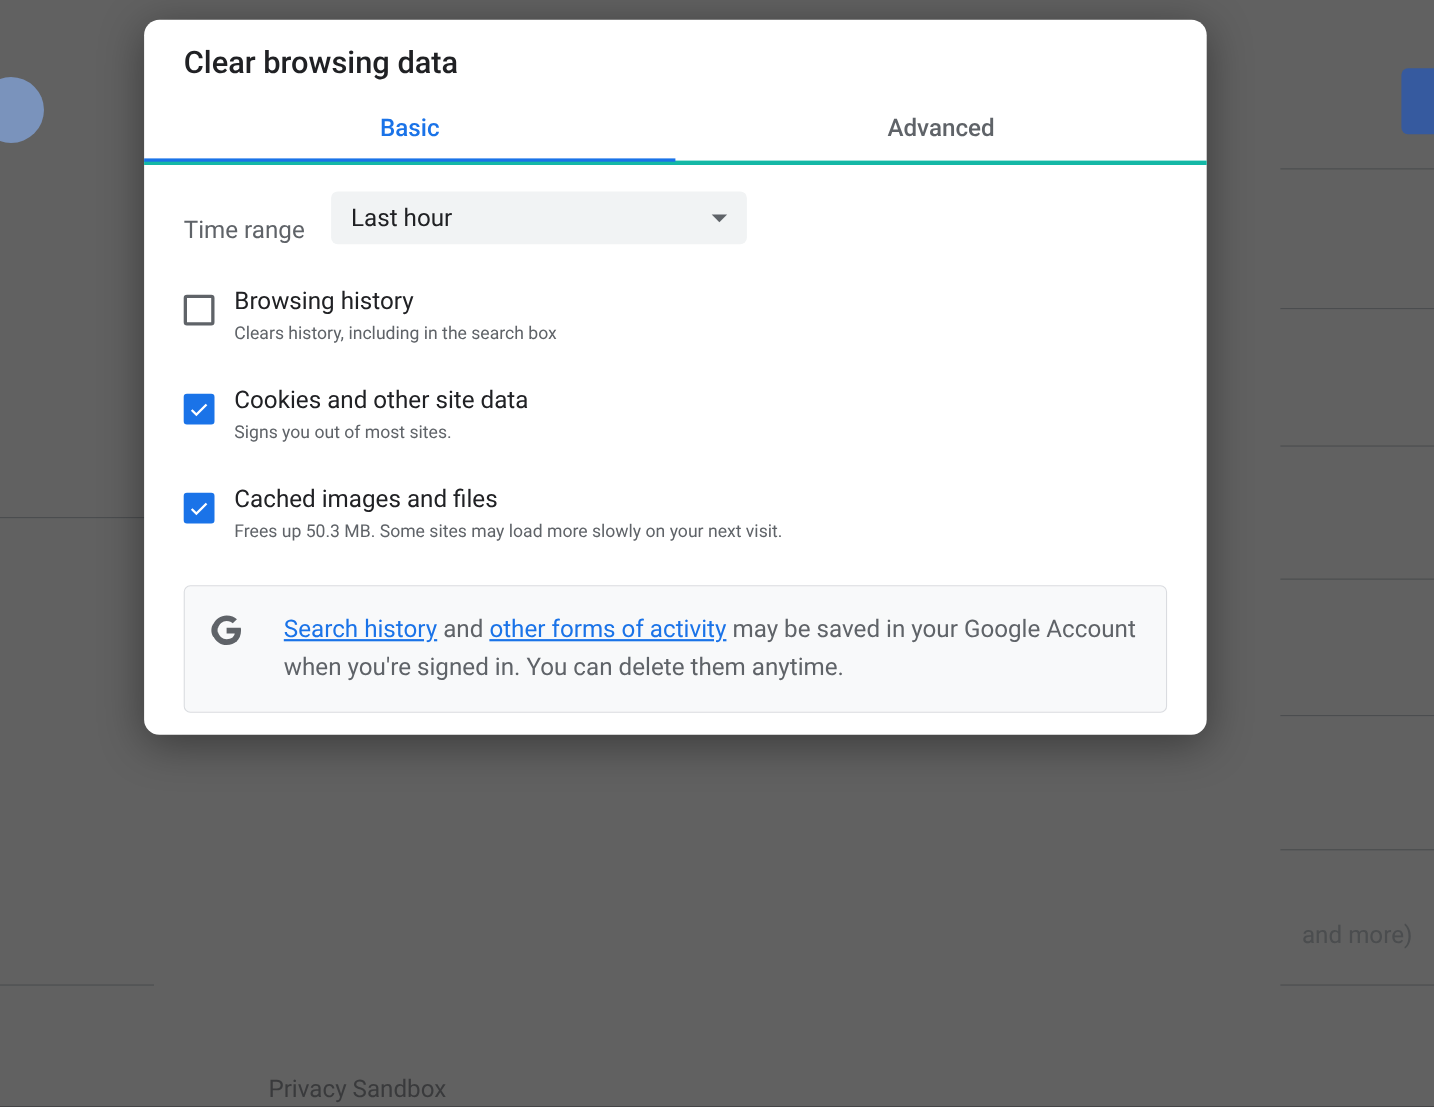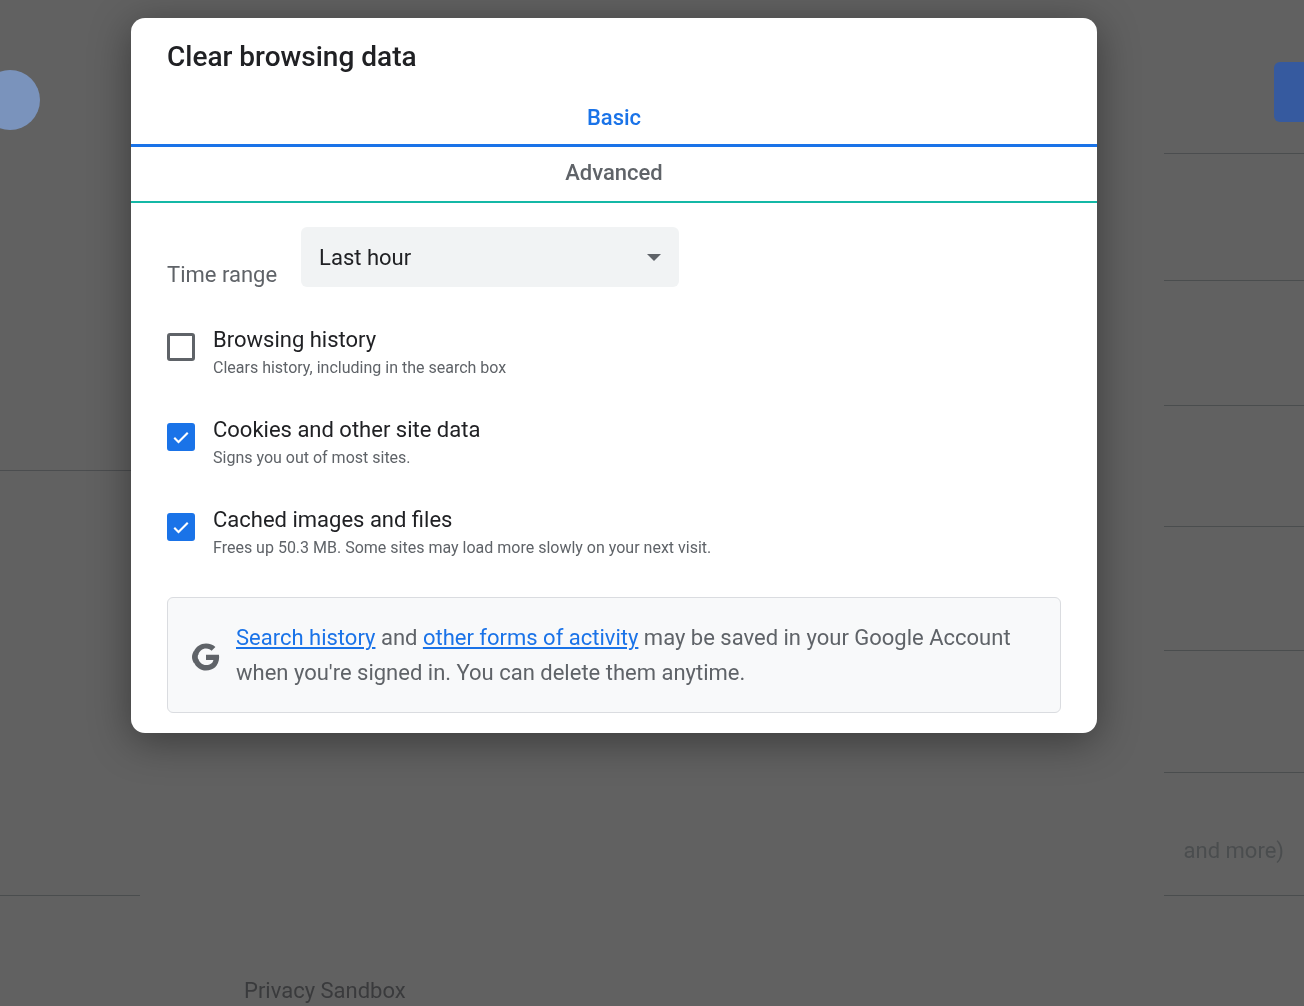--- a/index.html
+++ b/index.html
@@ -79,22 +79,21 @@
   padding-bottom: 20px;
 }
 .dialog-title {
   font-size: 28px;
   font-weight: 500;
   color: #202124;
   padding: 22px 36px 18px 36px;
 }
 .tabs {
   display: flex;
-  border-bottom: 2px solid #14b8a6;
-  flex-direction: column;
+  border-bottom: 4px solid #14b8a6;
 }
 .tab {
   flex: 1;
   text-align: center;
   padding: 14px 0 16px 0;
   font-size: 22px;
   font-weight: 500;
   color: #5f6368;
   cursor: pointer;
   position: relative;
@@ -120,21 +119,21 @@
 }
 .time-label {
   font-size: 22px;
   color: #5f6368;
 }
 .select {
   display: flex;
   align-items: center;
   justify-content: space-between;
   width: 378px;
-  height: 60px;
+  height: 48px;
   background: #f1f3f4;
   border-radius: 6px;
   padding: 0 18px;
   font-size: 22px;
   color: #202124;
   cursor: pointer;
 }
 .select .arrow {
   width: 0; height: 0;
   border-left: 7px solid transparent;
@@ -171,22 +170,22 @@
   font-size: 22px;
   color: #202124;
   margin-bottom: 6px;
 }
 .option-text .desc {
   font-size: 16px;
   color: #5f6368;
 }
 .info-box {
   display: flex;
-  align-items: center;
-  gap: 16px;
+  align-items: flex-start;
+  gap: 38px;
   border: 1px solid #dadce0;
   border-radius: 6px;
   background: #f8f9fa;
   padding: 22px 24px;
   margin-top: 8px;
 }
 .info-box .g-icon {
   flex-shrink: 0;
   width: 28px;
   height: 28px;

